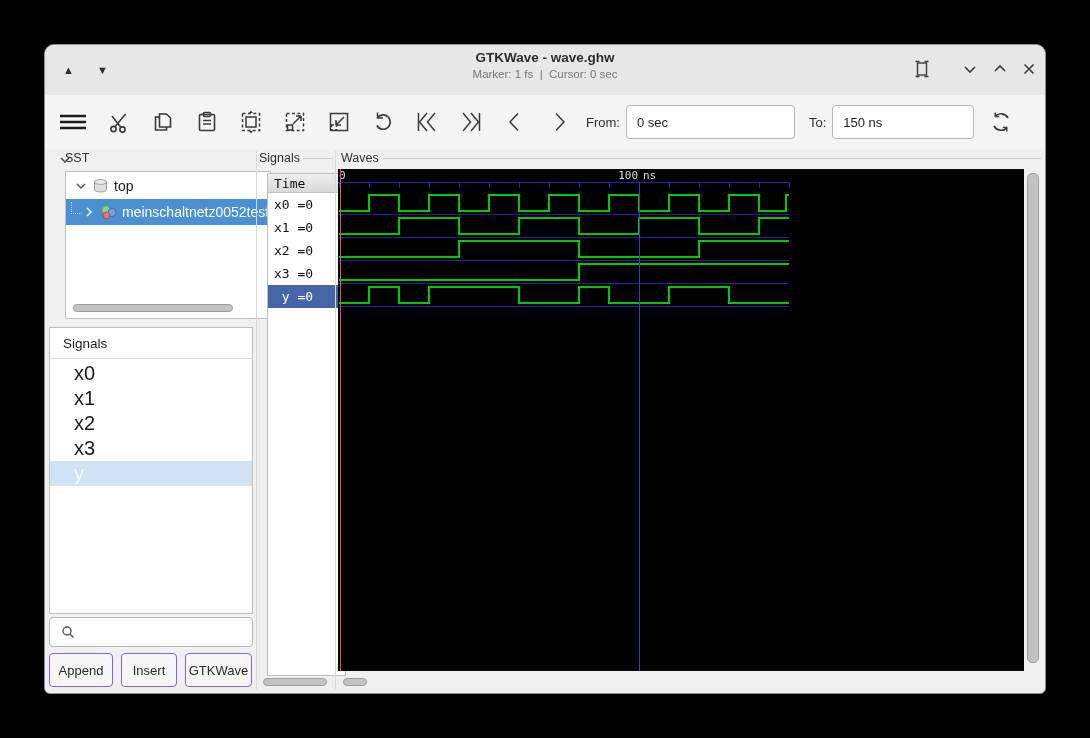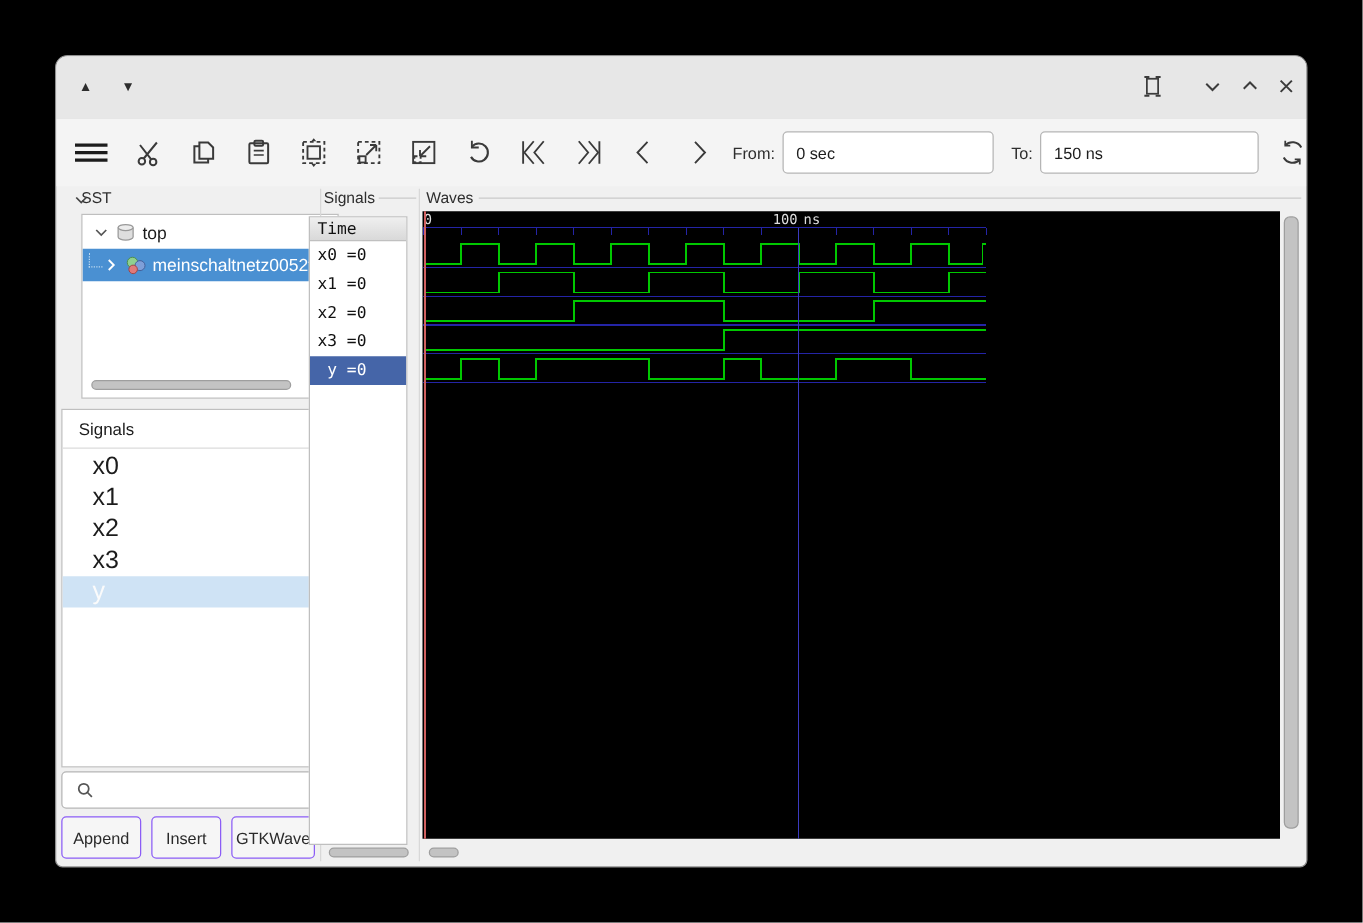--- a/index.html
+++ b/index.html
@@ -20,21 +20,21 @@
   .toolbar{position:absolute;left:0;top:50px;width:100%;height:54px;background:#f4f4f4;
            display:flex;align-items:center;}
   .ticon{width:26px;height:26px;margin-left:18px;flex:0 0 auto;}
   .ticon:first-child{margin-left:13px;width:30px;}
   .ticon svg{width:100%;height:100%;}
   .tlabel{font-size:13px;color:#2e2e2e;margin-left:14px;}
   .tinput{height:34px;border:1px solid #b5b5b5;border-radius:4px;background:#fff;
           font-size:13px;color:#1d1d1d;padding:0 10px;margin-left:6px;box-sizing:border-box;
           font-family:"Liberation Sans",sans-serif;}
   .tinput.from{width:169px;}
-  .tinput.to{width:175px;}
+  .tinput.to{width:142px;}
   
   .frame-label{position:absolute;font-size:12.5px;color:#2e2e2e;}
   .frame-line{position:absolute;height:1px;background:#c9c9c9;}
   .whitebox{position:absolute;background:#fff;border:1px solid #bfbfbf;box-sizing:border-box;overflow:hidden;}
   .pill{position:absolute;background:#c3c3c3;border:1px solid #9e9e9e;border-radius:5px;box-sizing:border-box;}
   
   .tree-row{position:absolute;left:0;width:100%;height:24px;display:flex;align-items:center;font-size:14px;color:#1c1c1c;}
   .tree-row.selected{height:26px;background:#4a90d2;color:#fff;}
   .exp{width:14px;height:14px;margin:0 4px 0 8px;flex:0 0 auto;}
   .exp svg{width:100%;height:100%;}
@@ -66,20 +66,24 @@
   .divider-v{position:absolute;width:1px;background:#d8d8d8;}
 </style>
 </head>
 <body>
 
 <div class="window">
 
   <div class="titlebar">
     <span class="shade-btn" style="left:18px;">▲</span>
     <span class="shade-btn" style="left:52px;">▼</span>
+    <div class="titlebar-center">
+      <div class="win-title">GTKWave - wave.ghw</div>
+      <div class="win-subtitle">Marker: 1 fs  |  Cursor: 0 sec</div>
+    </div>
     <span class="tb-ico" style="left:866px;">
       <svg viewBox="0 0 22 22" fill="none" stroke="#3c3c3c" stroke-width="1.4">
         <rect x="6.5" y="5" width="9" height="12"></rect>
         <path d="M4.5 3.5 h4 M13.5 3.5 h4 M4.5 18.5 h4 M13.5 18.5 h4" stroke-width="1.6"></path>
       </svg>
     </span>
     <span class="tb-ico" style="left:914px;">
       <svg viewBox="0 0 22 22" fill="none" stroke="#3c3c3c" stroke-width="1.6">
           <polyline points="6,9 11,14 16,9"></polyline>
         </svg>
@@ -247,21 +251,21 @@
 
   <div class="btn" style="left:4px;top:608px;width:64px;">Append</div>
   <div class="btn" style="left:76px;top:608px;width:56px;">Insert</div>
   <div class="btn" style="left:140px;top:608px;width:67px;">GTKWave</div>
 
   <div class="divider-v" style="left:211px;top:106px;height:538px;"></div>
 
   <div class="frame-label" style="left:214px;top:106px;">Signals</div>
   <div class="frame-line" style="left:258px;top:113px;width:30px;"></div>
 
-  <div class="whitebox" style="left:202px;top:128px;width:79px;height:503px;">
+  <div class="whitebox" style="left:222px;top:128px;width:79px;height:503px;">
     <div class="time-header mono">Time</div>
     <div class="sig-row mono" style="top:19px;">x0 =0</div>
     <div class="sig-row mono" style="top:42px;">x1 =0</div>
     <div class="sig-row mono" style="top:65px;">x2 =0</div>
     <div class="sig-row mono" style="top:88px;">x3 =0</div>
     <div class="sig-row mono selected" style="top:111px;"> y =0</div>
   </div>
   <div class="pill" style="left:218px;top:633px;width:64px;height:8px;"></div>
 
   <div class="divider-v" style="left:290px;top:106px;height:538px;"></div>

